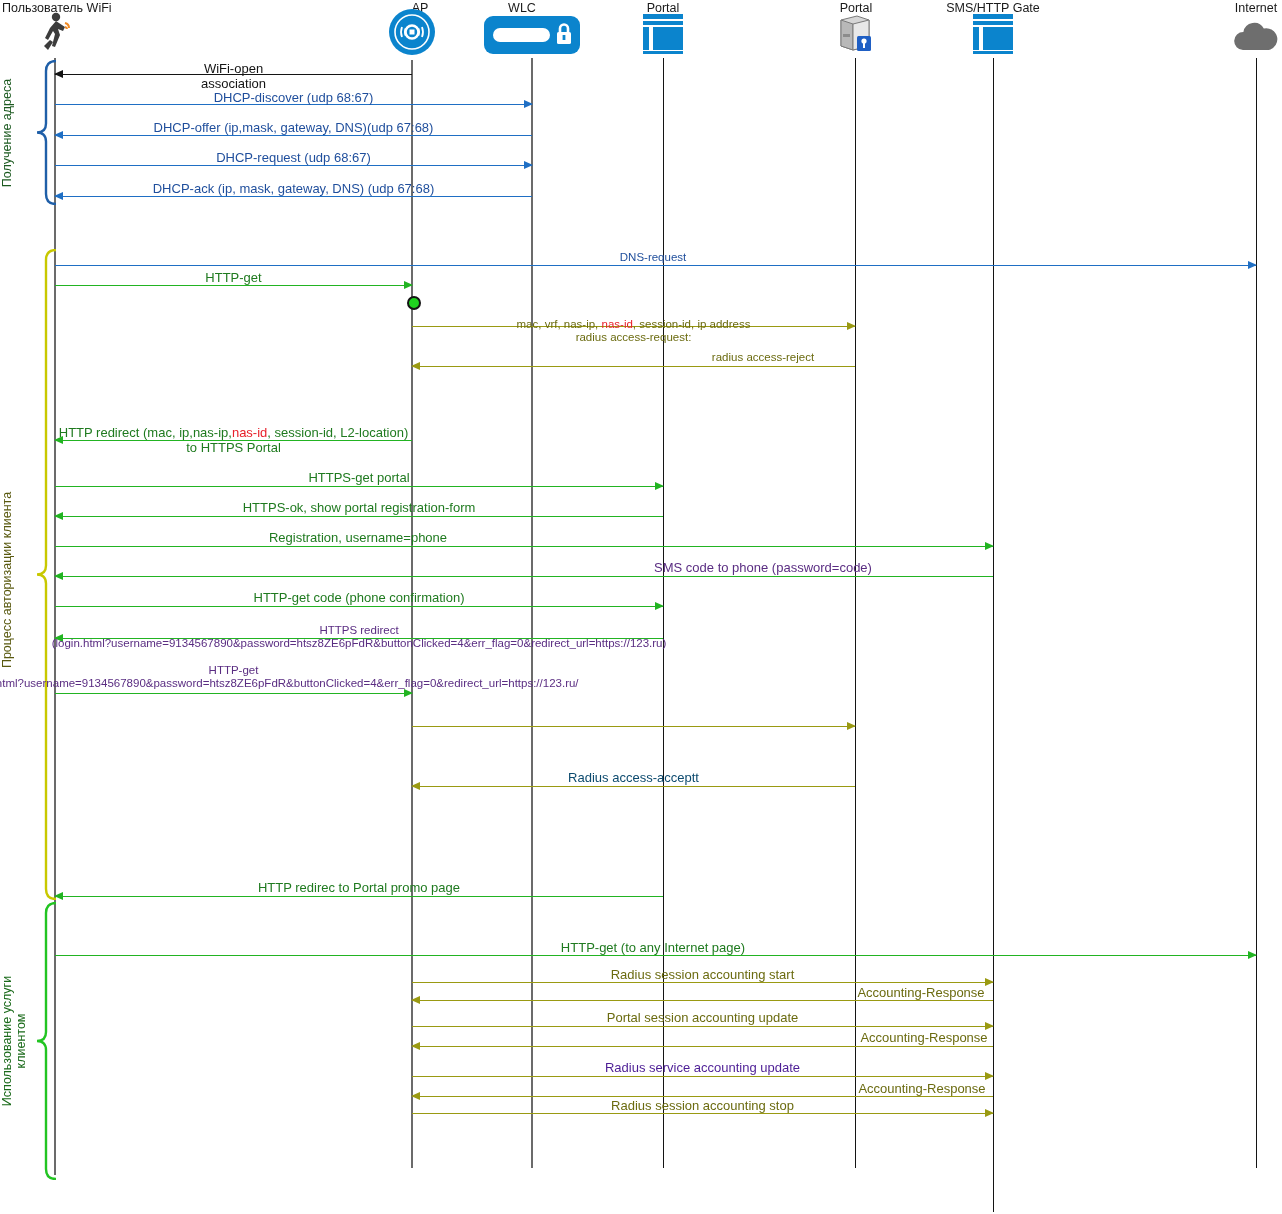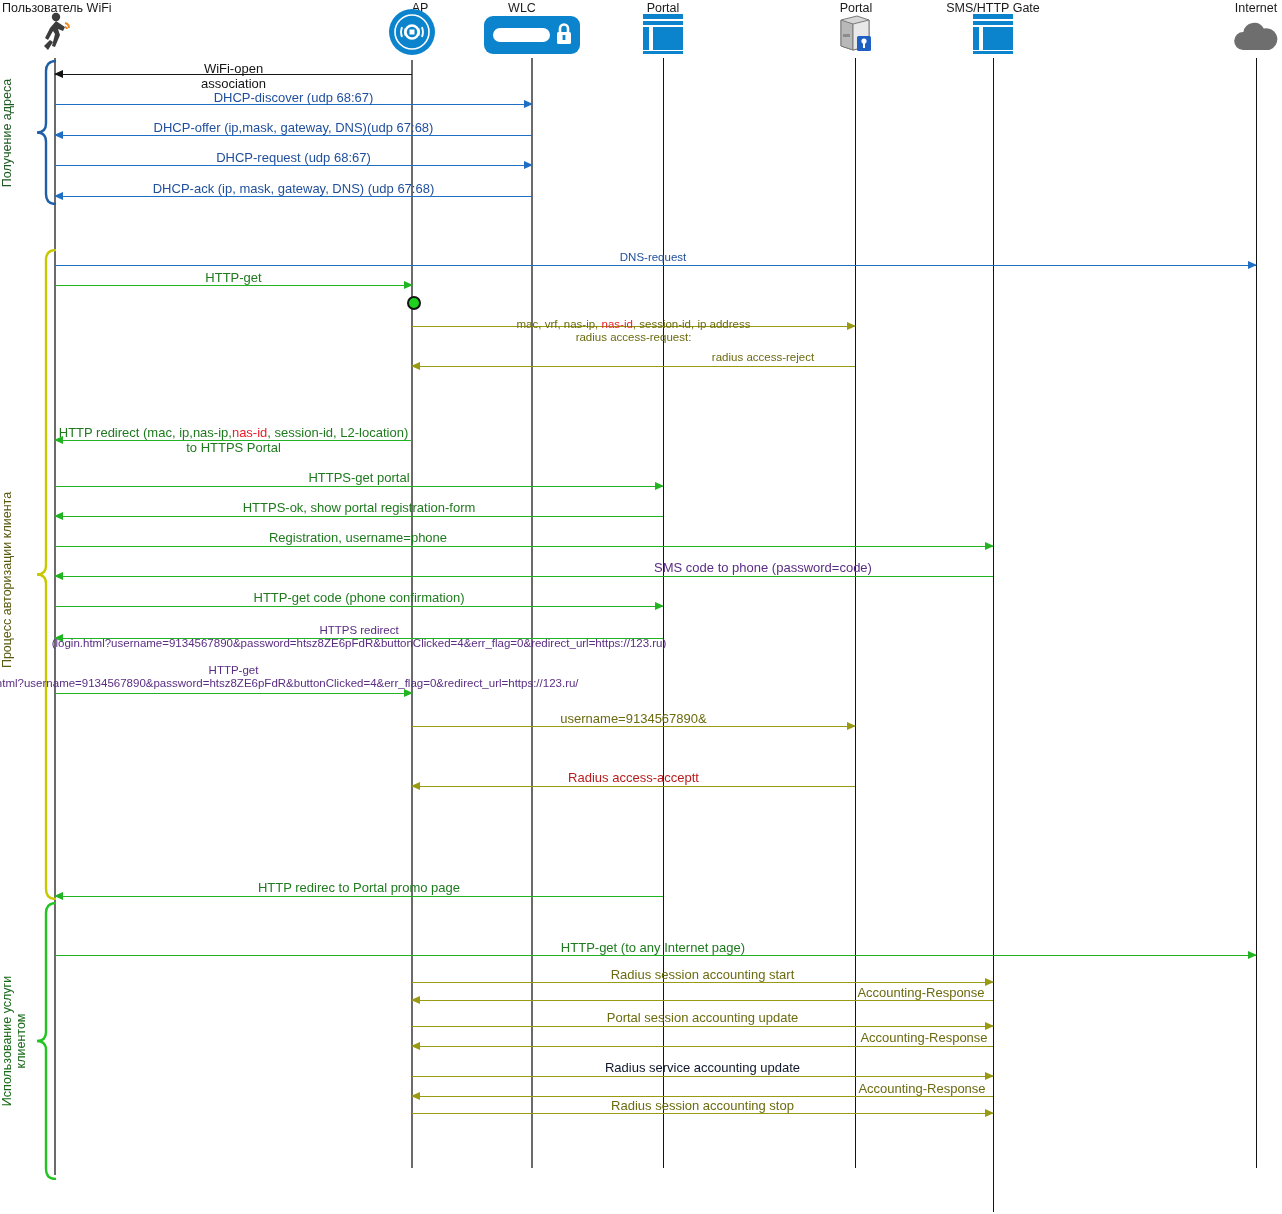--- a/index.html
+++ b/index.html
@@ -234,27 +234,26 @@
       </div>
       <div class="lbl" style="color: rgb(90, 45, 130); left: 0px; width: 1100px; margin-left: -316.5px; top: 664px;">
         <div>HTTP-get</div>
         <div>http://192.0.2.1/login.html?username=9134567890&amp;password=htsz8ZE6pFdR&amp;buttonClicked=4&amp;err_flag=0&amp;redirect_url=https://123.ru/</div>
       </div>
       <div class="msg" style="left: 412px; top: 726px; width: 443px;">
         <div class="line" style="border-top-color: rgb(154, 154, 18);"></div>
         <div class="head r" style="border-left-color: rgb(154, 154, 18);"></div>
       </div>
       <div class="lbl big" style="color: rgb(107, 107, 16); left: 0px; width: 1100px; margin-left: 83.5px; top: 711px;">
-        <div>username=9134567890&amp;</div>
       </div>
       <div class="msg" style="left: 412px; top: 786px; width: 443px;">
         <div class="line" style="border-top-color: rgb(154, 154, 18);"></div>
         <div class="head l" style="border-right-color: rgb(154, 154, 18);"></div>
       </div>
-      <div class="lbl big" style="color: #b91c1c; left: 0px; width: 1100px; margin-left: 83.5px; top: 770px;">
+      <div class="lbl big" style="color: #0c4a6e; left: 0px; width: 1100px; margin-left: 83.5px; top: 770px;">
         <div>Radius access-acceptt</div>
       </div>
       <div class="msg" style="left: 55px; top: 896px; width: 608px;">
         <div class="line" style="border-top-color: rgb(34, 180, 34);"></div>
         <div class="head l" style="border-right-color: rgb(34, 180, 34);"></div>
       </div>
       <div class="lbl big" style="color: rgb(31, 122, 31); left: 0px; width: 1100px; margin-left: -191px; top: 880px;">
         <div>HTTP redirec to Portal promo page</div>
       </div>
       <div class="msg" style="left: 55px; top: 955px; width: 1201px;">
@@ -289,21 +288,21 @@
         <div class="line" style="border-top-color: rgb(154, 154, 18);"></div>
         <div class="head l" style="border-right-color: rgb(154, 154, 18);"></div>
       </div>
       <div class="lbl big" style="color: rgb(107, 107, 16); left: 0px; width: 1100px; margin-left: 374px; top: 1030px;">
         <div>Accounting-Response</div>
       </div>
       <div class="msg" style="left: 412px; top: 1076px; width: 581px;">
         <div class="line" style="border-top-color: rgb(154, 154, 18);"></div>
         <div class="head r" style="border-left-color: rgb(154, 154, 18);"></div>
       </div>
-      <div class="lbl big" style="color: #0f172a; left: 0px; width: 1100px; margin-left: 152.5px; top: 1060px;">
+      <div class="lbl big" style="color: #4c1d95; left: 0px; width: 1100px; margin-left: 152.5px; top: 1060px;">
         <div>Radius service accounting update</div>
       </div>
       <div class="msg" style="left: 412px; top: 1096px; width: 581px;">
         <div class="line" style="border-top-color: rgb(154, 154, 18);"></div>
         <div class="head l" style="border-right-color: rgb(154, 154, 18);"></div>
       </div>
       <div class="lbl big" style="color: rgb(107, 107, 16); left: 0px; width: 1100px; margin-left: 372px; top: 1081px;">
         <div>Accounting-Response</div>
       </div>
       <div class="msg" style="left: 412px; top: 1113px; width: 581px;">

